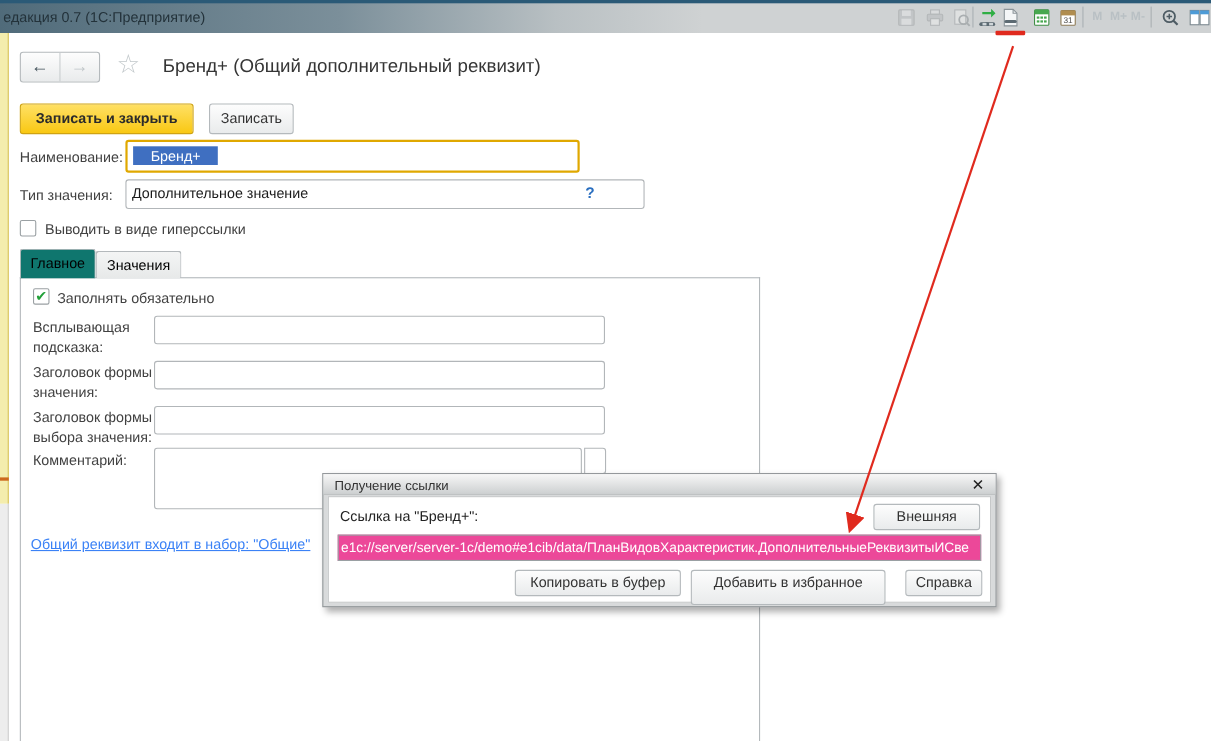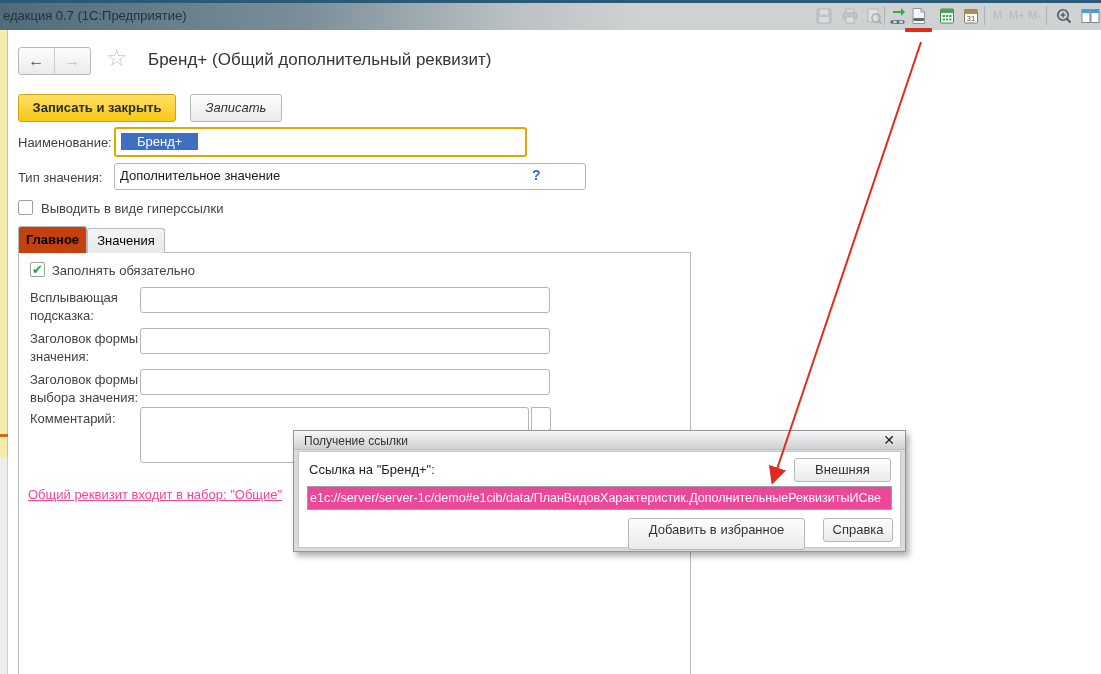--- a/index.html
+++ b/index.html
@@ -33,45 +33,45 @@
   #nav-back { border-right:1px solid #c9cdcf; color:#44535c; font-weight:bold; }
   #nav-fwd { color:#c0c6c9; font-weight:bold; }
   #fav-star { left:106px; top:44px; font-size:24px; color:#c2c8cb; }
   #page-title { left:148px; top:50px; font-size:17px; color:#353535; white-space:nowrap; }
 
   
   .btn { position:absolute; border:1px solid #b4b9bc; border-radius:3px; font-size:13px; color:#333;
     background:linear-gradient(#fdfdfd,#e9ebec); text-align:center; }
   #btn-save-close { left:18px; top:94px; width:158px; height:28px; line-height:26px;
     background:linear-gradient(#ffe065,#f9c813); border:1px solid #cfa312; font-weight:bold; color:#2b2b2b; }
-  #btn-save { left:190px; top:94px; width:92px; height:28px; line-height:26px;font-style:italic; }
+  #btn-save { left:190px; top:94px; width:77px; height:28px; line-height:26px; }
 
   
   .lbl { position:absolute; font-size:13px; color:#424242; }
   .input { position:absolute; background:#fff; border:1px solid #b2b6b9; border-radius:3px; font-size:13px;
     color:#1a1a1a; line-height:24px; padding-left:5px; white-space:nowrap; overflow:hidden; }
   #name-input { left:114px; top:127px; width:413px; height:30px; border:2px solid #e0a800; line-height:26px; }
   .sel-text { background:#3f6fc1; color:#fff; padding:1px 16px; }
   #type-input { left:114px; top:163px; width:472px; height:27px; }
   #type-help { left:532px; top:167px; font-size:14px; font-weight:bold; color:#2a6fc0; }
 
   .checkbox { position:absolute; width:15px; height:15px; background:#fff; border:1px solid #9aa0a3;
     border-radius:2px; font-size:13px; line-height:13px; text-align:center; }
   .check-green { color:#21a038; font-weight:bold; }
 
   
   .tab { position:absolute; font-size:13px; text-align:center; border:1px solid #b4b9bc;
     border-bottom:none; border-radius:3px 3px 0 0; }
-  #tab-main { left:18px; top:226px; width:69px; height:27px; line-height:26px; background:#c2410c; z-index:3;font-weight:bold; }
+  #tab-main { left:18px; top:226px; width:69px; height:27px; line-height:26px; background:#0f766e; z-index:3; }
   #tab-values { left:87px; top:228px; width:78px; height:25px; line-height:24px;
     background:linear-gradient(#f4f5f5,#e7e9e9); z-index:2; }
   #group-box { left:18px; top:252px; width:673px; height:422px; background:#fff;
     border:1px solid #b4b9bc; border-bottom:none; z-index:1; }
 
-  #set-link { left:28px; top:487px; font-size:13px; color:#ec4899; text-decoration:underline; z-index:2; white-space:nowrap; }
+  #set-link { left:28px; top:487px; font-size:13px; color:#3b82f6; text-decoration:underline; z-index:2; white-space:nowrap; }
 
   
   #dialog { left:293px; top:430px; width:613px; height:122px; background:#d8dadb; border:1px solid #94989b;
     box-shadow:3px 4px 6px rgba(0,0,0,.32); z-index:40; }
   #dialog-titlebar { left:0; top:0; width:100%; height:19px;
     background:linear-gradient(#f7f7f7,#cdd0d1); border-bottom:1px solid #bfc2c3; }
   #dialog-title { left:10px; top:3px; font-size:12px; color:#333; }
   #dialog-close { right:10px; top:1px; font-size:14px; font-weight:bold; color:#222; cursor:default; }
   #dialog-body { left:4px; top:20px; width:603px; height:97px; background:#fff; border:1px solid #c6c8c9; }
   #dlg-link-label { left:15px; top:31px; font-size:13px; color:#222; }
@@ -210,20 +210,21 @@
 
 <div class="abs" id="dialog">
   <div class="abs" id="dialog-titlebar">
     <div class="abs" id="dialog-title">Получение ссылки</div>
     <div class="abs" id="dialog-close">✕</div>
   </div>
   <div class="abs" id="dialog-body"></div>
   <div class="lbl abs" id="dlg-link-label">Ссылка на "Бренд+":</div>
   <div class="btn" id="btn-external">Внешняя</div>
   <div class="abs" id="dlg-url-input">e1c://server/server-1c/demo#e1cib/data/ПланВидовХарактеристик.ДополнительныеРеквизитыИСве</div>
+  <div class="btn" id="btn-copy">Копировать в буфер</div>
   <div class="btn" id="btn-fav">Добавить в избранное</div>
   <div class="btn" id="btn-help">Справка</div>
 </div>
 
 <svg class="abs" id="arrow-overlay">
   <defs>
     <marker id="ah" markerWidth="9" markerHeight="9" refX="7" refY="4.5" orient="auto">
       <path d="M0,0 L9,4.5 L0,9 z" fill="#e02a1e"></path>
     </marker>
   </defs>

